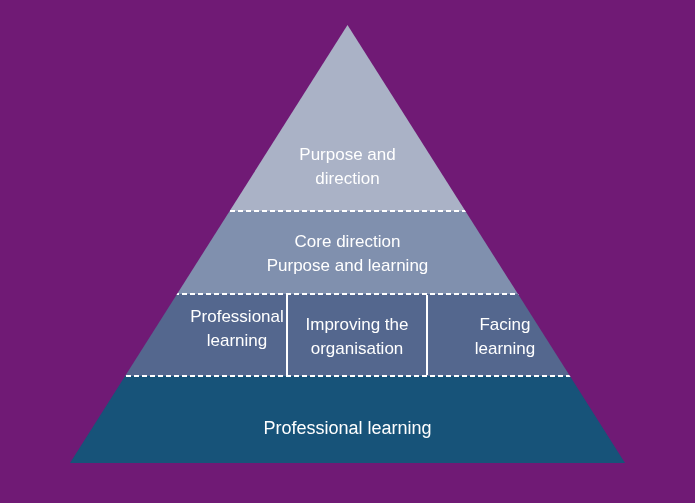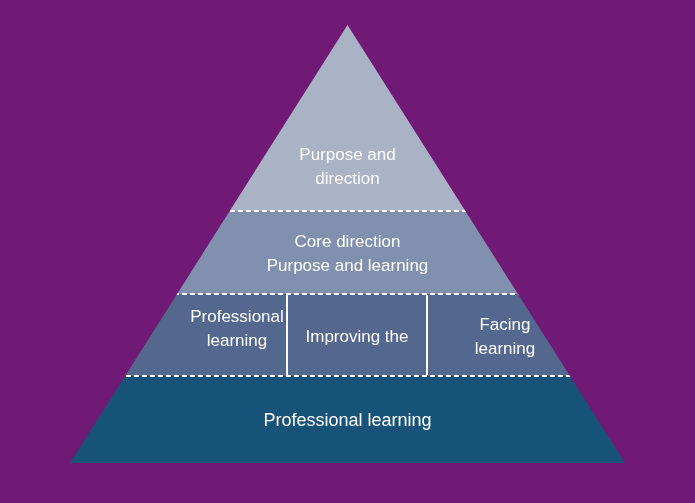--- a/index.html
+++ b/index.html
@@ -74,21 +74,21 @@
     flex-direction: column;
     align-items: center;
     justify-content: center;
     padding-top: 3px;
     box-sizing: border-box;
   }
   .label-l2 { left: 0; top: 186px; width: 100%; height: 83px; }
   .cell-1 { left: 67px;  top: 269px; width: 200px; height: 66px; }
   .cell-2 { left: 217px; top: 269px; width: 140px; height: 82px; }
   .cell-3 { left: 357px; top: 269px; width: 116px; height: 82px; margin-left: 20px; }
-  .label-l4 { left: 0; top: 351px; width: 100%; height: 87px; font-size: 18px; padding-top: 0; }
+  .label-l4 { left: 0; top: 359px; width: 100%; height: 87px; font-size: 18px; padding-top: 0; }
 </style>
 </head>
 <body>
 
 <div class="canvas">
   <div class="pyramid">
 
     <div class="band band-1" style="background-color: rgb(170, 178, 198);"></div>
     <div class="band band-2" style="background-color: rgb(128, 144, 174);"></div>
     <div class="band band-3" style="background-color: rgb(84, 103, 142);"></div>
@@ -110,20 +110,21 @@
       <span>Core direction</span>
       <span>Purpose and learning</span>
     </div>
 
     <div class="label label-center cell-1">
       <span>Professional</span>
       <span>learning</span>
     </div>
     <div class="label label-center cell-2">
       <span>Improving the</span>
+      <span>organisation</span>
     </div>
     <div class="label label-center cell-3">
       <span>Facing</span>
       <span>learning</span>
     </div>
 
     <div class="label label-center label-l4">
       <span>Professional learning</span>
     </div>
 

